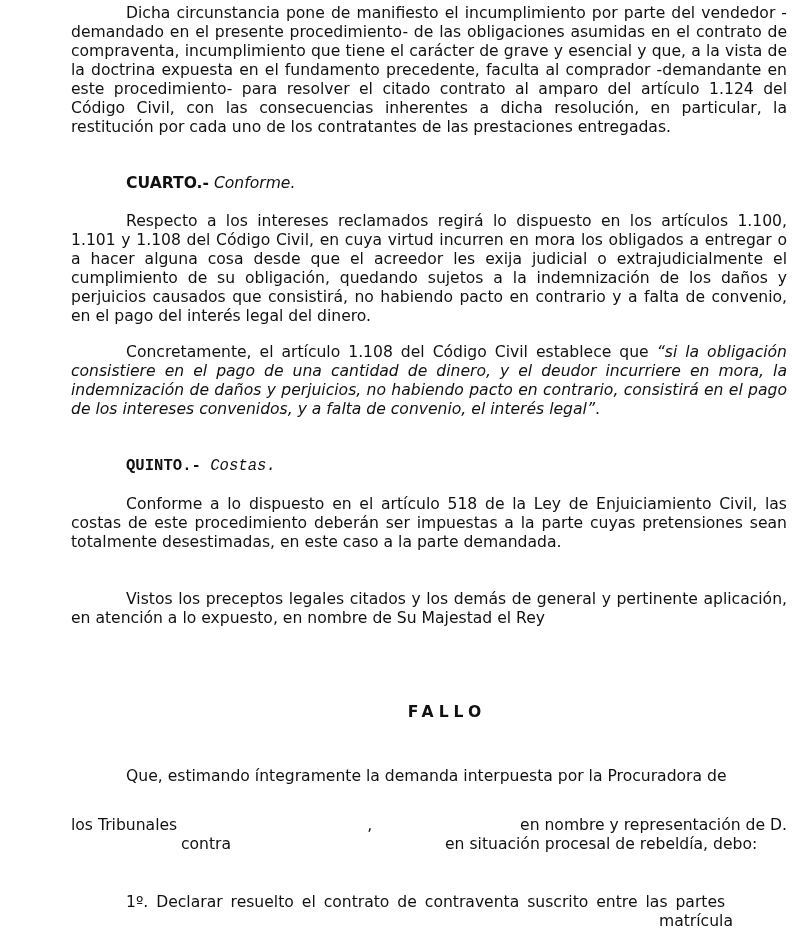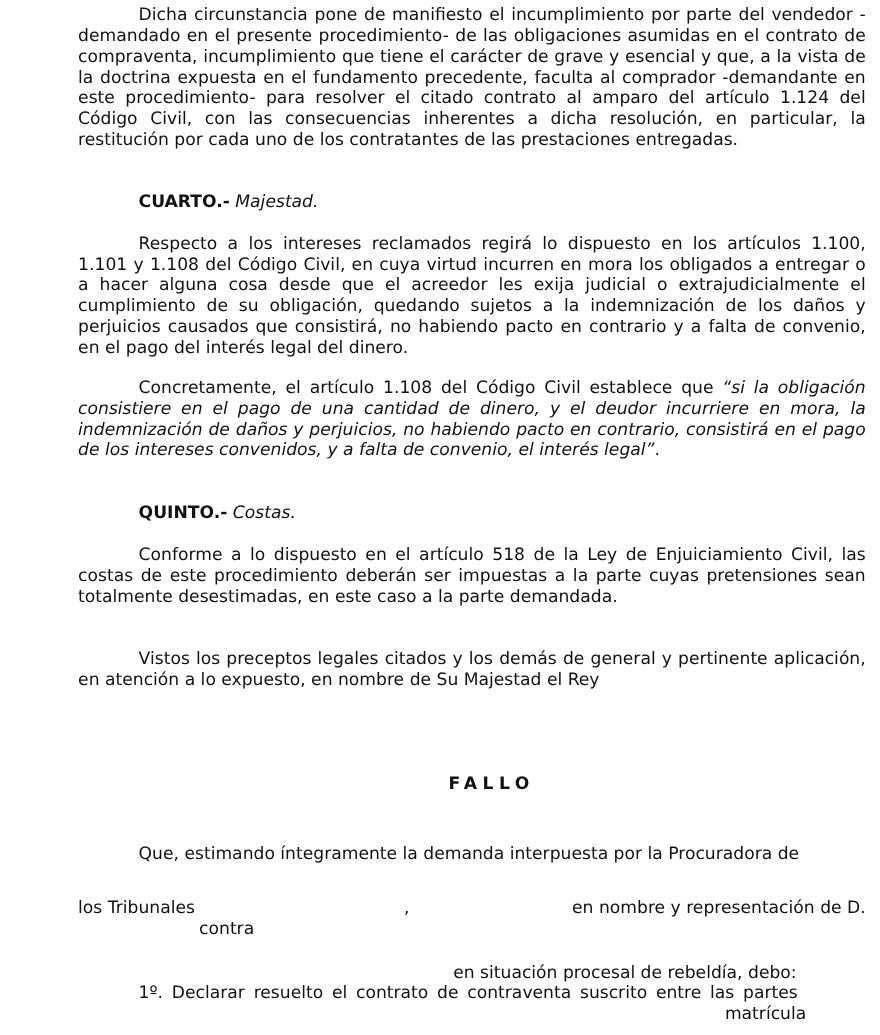--- a/index.html
+++ b/index.html
@@ -27,47 +27,47 @@
 </style>
 </head>
 <body>
 
 <div class="page">
 
   <p class="p indent" style="top:4px;">Dicha circunstancia pone de manifiesto el incumplimiento por parte del vendedor -demandado en el presente procedimiento- de las obligaciones asumidas en el contrato de compraventa, incumplimiento que tiene el carácter de grave y esencial y que, a la vista de la doctrina expuesta en el fundamento precedente, faculta al comprador -demandante en este procedimiento- para resolver el citado contrato al amparo del artículo 1.124 del Código Civil, con las consecuencias inherentes a dicha resolución, en particular, la restitución por cada uno de los contratantes de las prestaciones entregadas.</p>
 
   <div class="heading" style="top:174px;">
     <b>CUARTO.-</b>
-    <i>Majestad.</i>
+    <i>Conforme.</i>
   </div>
 
   <p class="p indent" style="top:212px;">Respecto a los intereses reclamados regirá lo dispuesto en los artículos 1.100, 1.101 y 1.108 del Código Civil, en cuya virtud incurren en mora los obligados a entregar o a hacer alguna cosa desde que el acreedor les exija judicial o extrajudicialmente el cumplimiento de su obligación, quedando sujetos a la indemnización de los daños y perjuicios causados que consistirá, no habiendo pacto en contrario y a falta de convenio, en el pago del interés legal del dinero.</p>
 
   <p class="p indent" style="top:343px;"><span>Concretamente, el artículo 1.108 del Código Civil establece que </span><i class="q">“si la obligación consistiere en el pago de una cantidad de dinero, y el deudor incurriere en mora, la indemnización de daños y perjuicios, no habiendo pacto en contrario, consistirá en el pago de los intereses convenidos, y a falta de convenio, el interés legal”</i><span>.</span></p>
 
-  <div class="heading" style="top:457px;">
+  <div class="heading" style="top:457px;font-family:Liberation Mono, monospace;">
     <b>QUINTO.-</b>
     <i>Costas.</i>
   </div>
 
   <p class="p indent" style="top:495px;">Conforme a lo dispuesto en el artículo 518 de la Ley de Enjuiciamiento Civil, las costas de este procedimiento deberán ser impuestas a la parte cuyas pretensiones sean totalmente desestimadas, en este caso a la parte demandada.</p>
 
   <p class="p indent" style="top:590px;">Vistos los preceptos legales citados y los demás de general y pertinente aplicación, en atención a lo expuesto, en nombre de Su Majestad el Rey</p>
 
   <div class="fallo" style="top:703px;">FALLO</div>
 
   <p class="p" style="top:767px; text-indent:55px; text-align:left;">Que, estimando íntegramente la demanda interpuesta por la Procuradora de</p>
   <div class="p" style="top:816px;">
     <span>los Tribunales</span>
     <span class="redact" style="width:185px;"></span><span>,</span>
     <span style="position:absolute; right:0;">en nombre y representación de D.</span>
   </div>
   <div class="p" style="top:835px;">
     <span style="position:absolute; left:110px;">contra</span>
-    <span style="position:absolute; left:341px;margin-top:40px;">en situación procesal de rebeldía, debo:</span>
+    <span style="position:absolute; left:374px;">en situación procesal de rebeldía, debo:</span>
   </div>
 
   <p class="p" style="top:893px; text-indent:55px; text-align:center; word-spacing:3px;">1º. Declarar resuelto el contrato de contraventa suscrito entre las partes</p>
   <div class="p" style="top:912px;">
     <span style="position:absolute; left:588px;">matrícula</span>
   </div>
 
 </div>
 
 </body></html>

